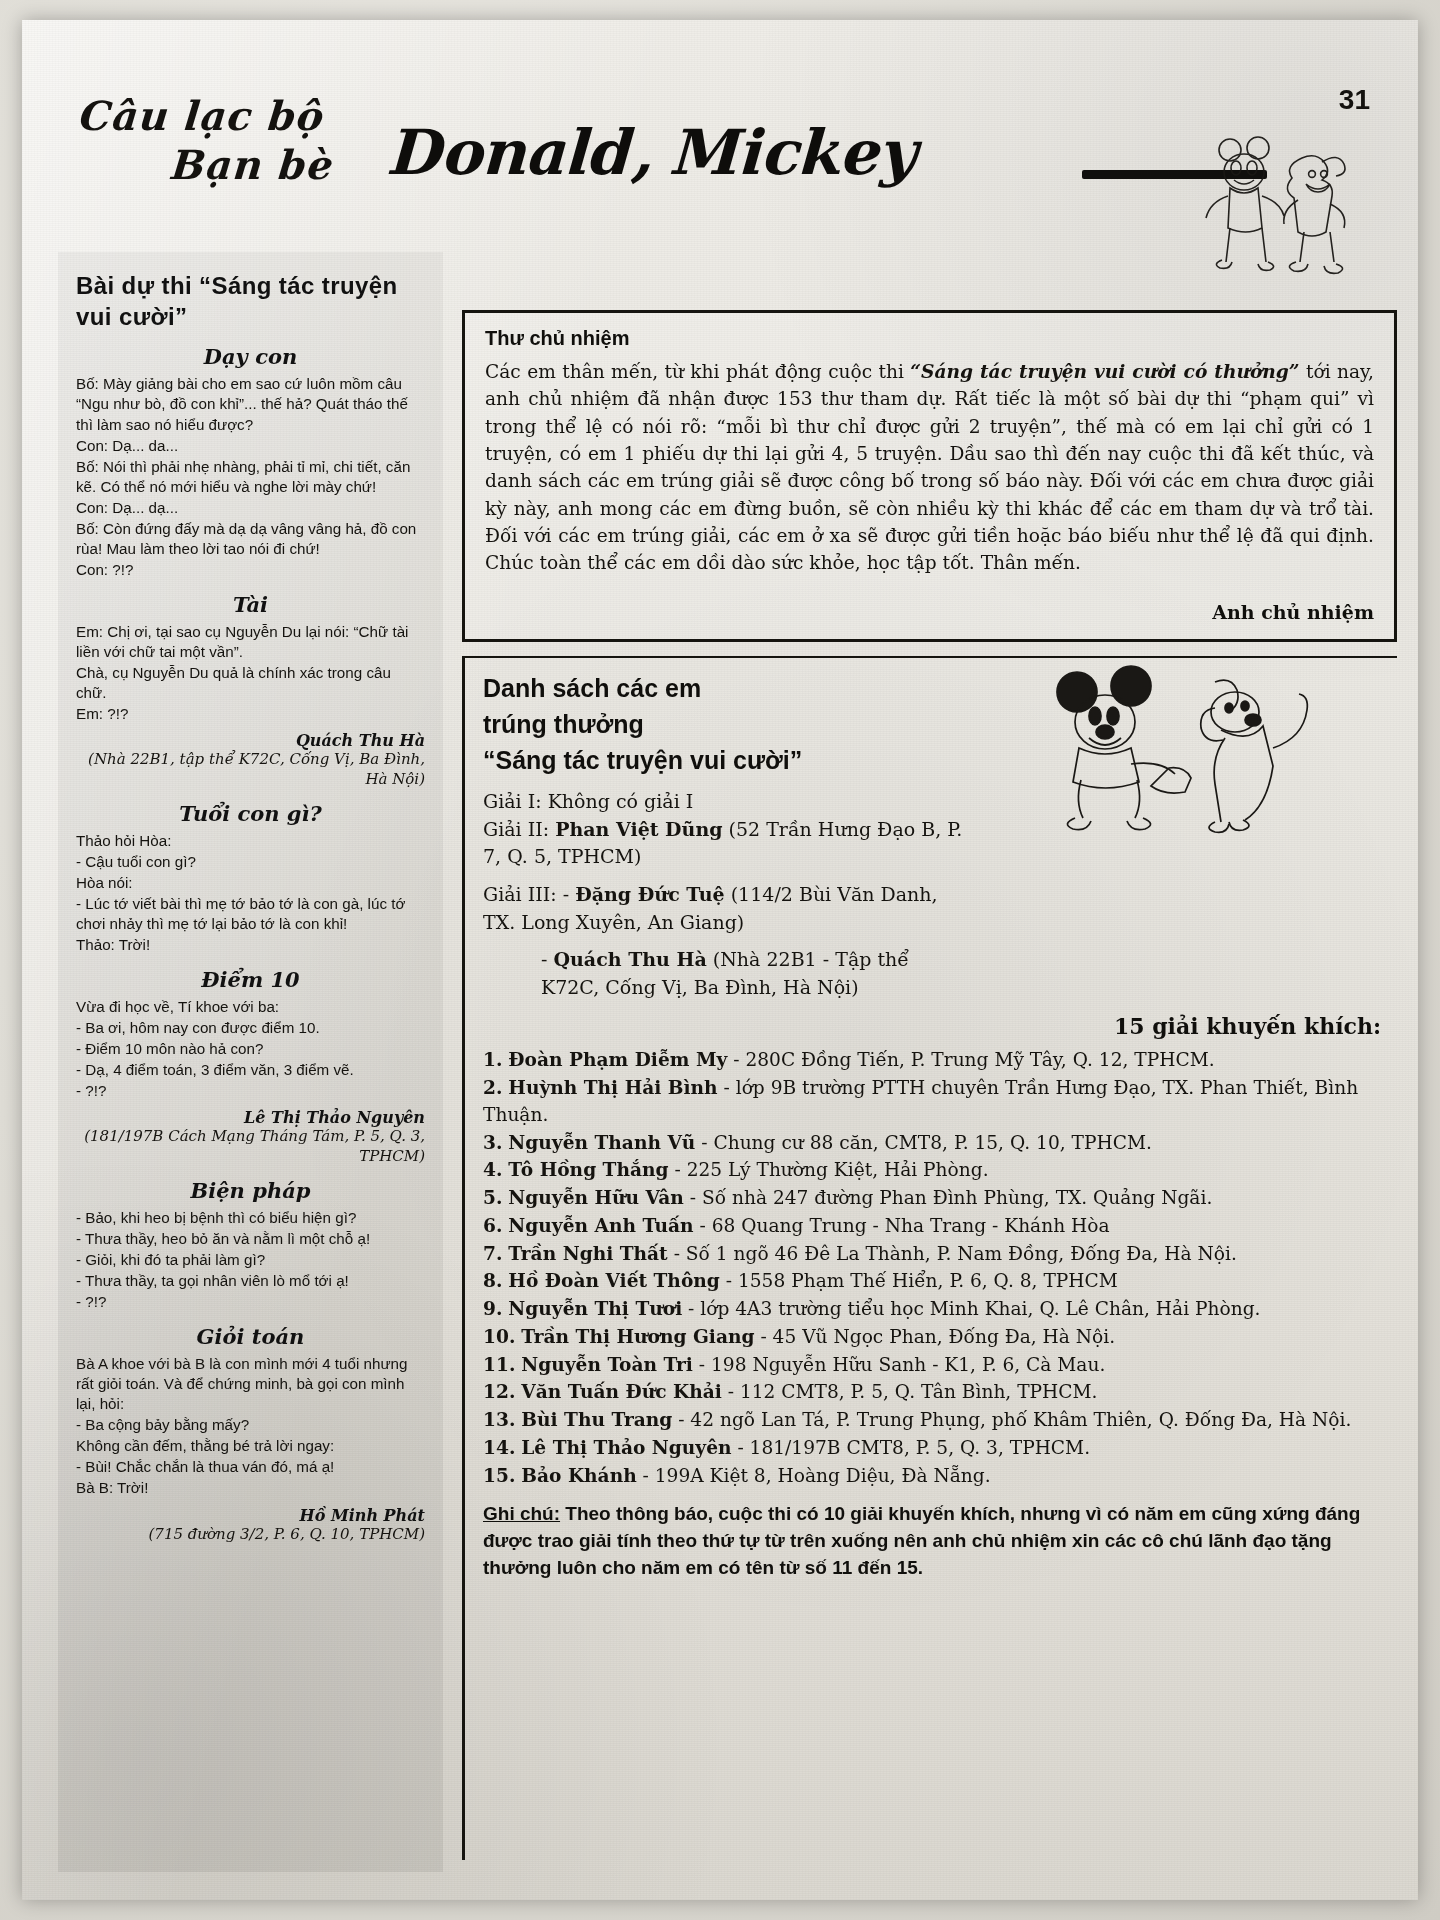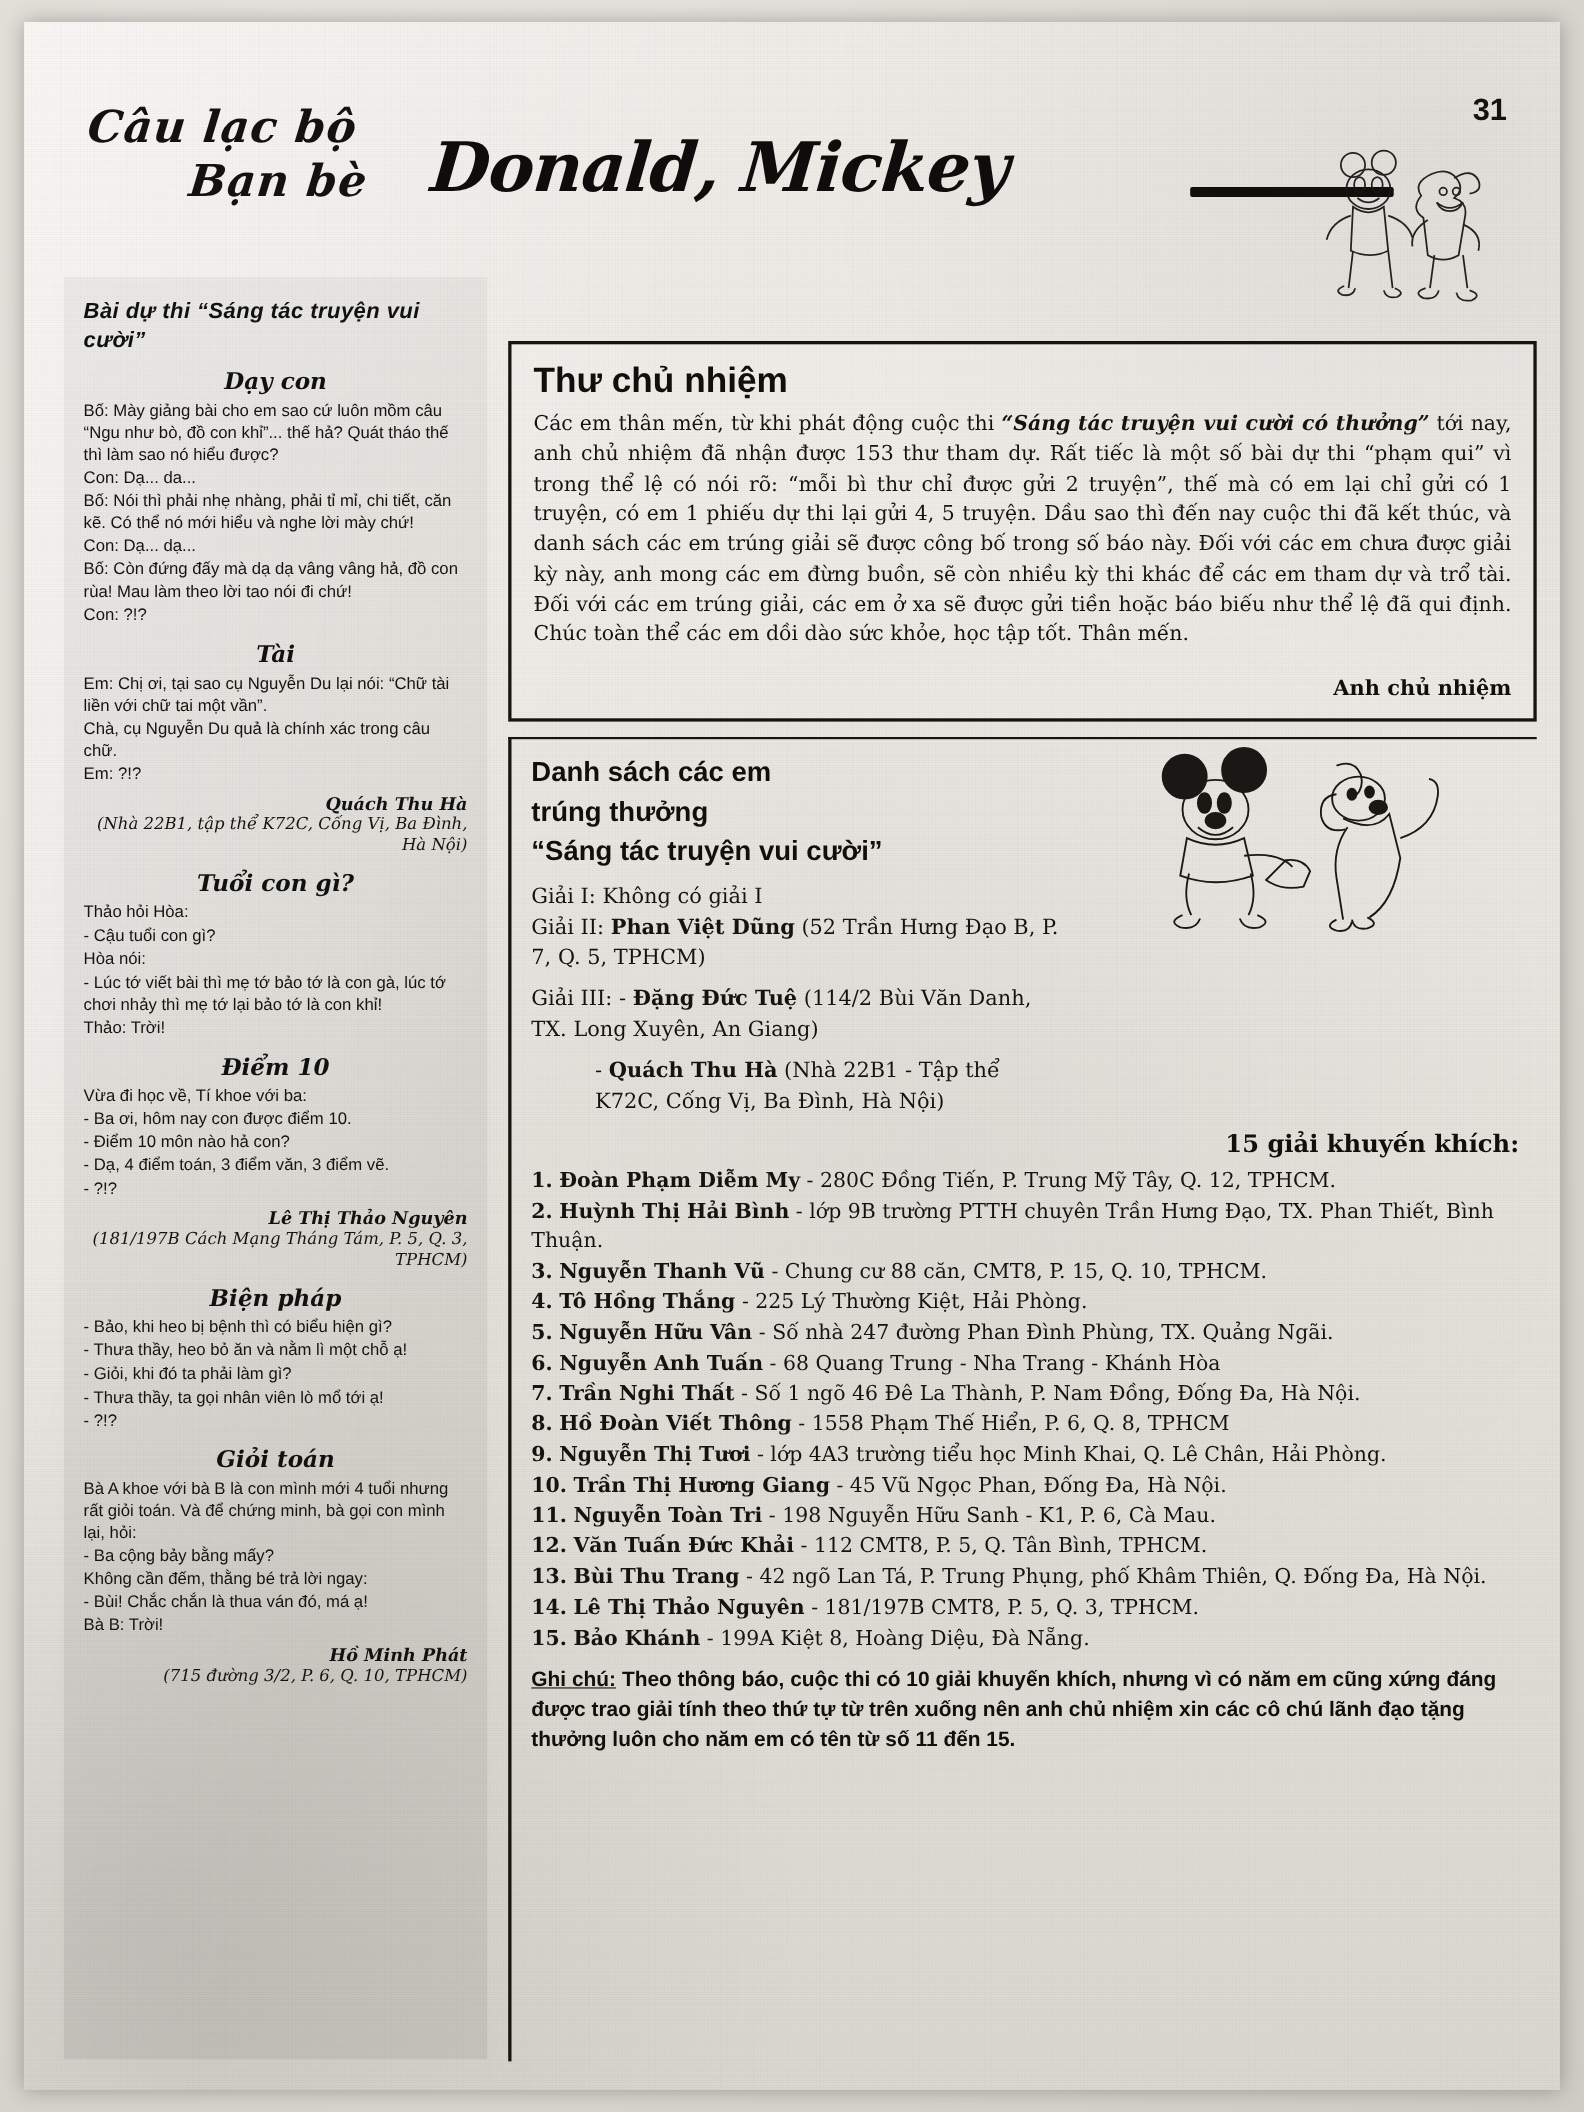--- a/index.html
+++ b/index.html
@@ -113,26 +113,25 @@
   .left-col {
     position: absolute;
     left: 36px; top: 232px;
     width: 385px;
     height: 1620px;
     background: linear-gradient(180deg, rgba(0,0,0,0.045), rgba(0,0,0,0.07));
     padding: 0;
   }
   .left-inner { padding: 18px 18px 10px 18px; }
   .left-heading {
-    font-size: 20px;
+    font-size: 24px;
     font-weight: bold;
     color: #111;
     line-height: 1.30;
     letter-spacing: 0.4px;
-    font-style: italic;
   }
   .story { margin-top: 8px; }
   .story-title {
     text-align: center;
     font-family: "DejaVu Serif", serif;
     font-style: italic;
     font-weight: bold;
     font-size: 21px;
     color: #111;
     margin: 12px 0 5px 0;
@@ -166,21 +165,21 @@
     position: absolute;
     left: 440px; top: 290px;
     width: 935px;
   }
   .letter-box {
     border: 3px solid #15140f;
     padding: 14px 20px 16px 20px;
     background: rgba(255,255,255,0.12);
   }
   .letter-title {
-    font-size: 32px;
+    font-size: 20px;
     font-weight: bold;
     color: #100f0c;
     margin-bottom: 8px;
   }
   .letter-body {
     font-family: "DejaVu Serif", serif;
     font-size: 18.6px;
     line-height: 1.47;
     text-align: justify;
     color: #15130f;

